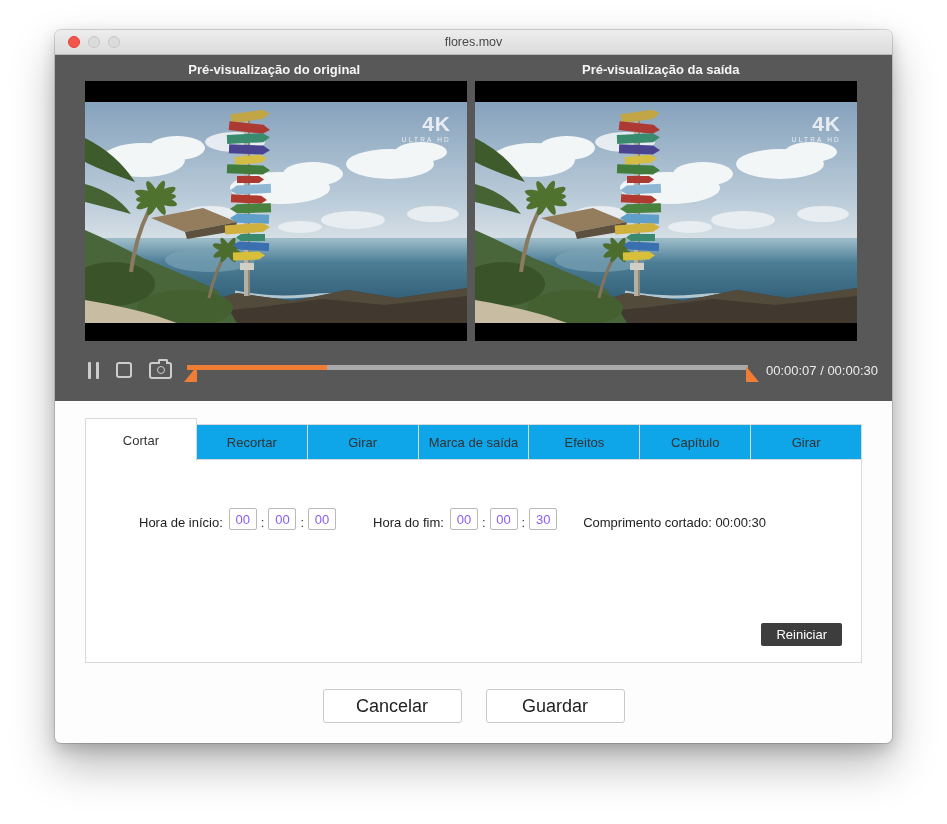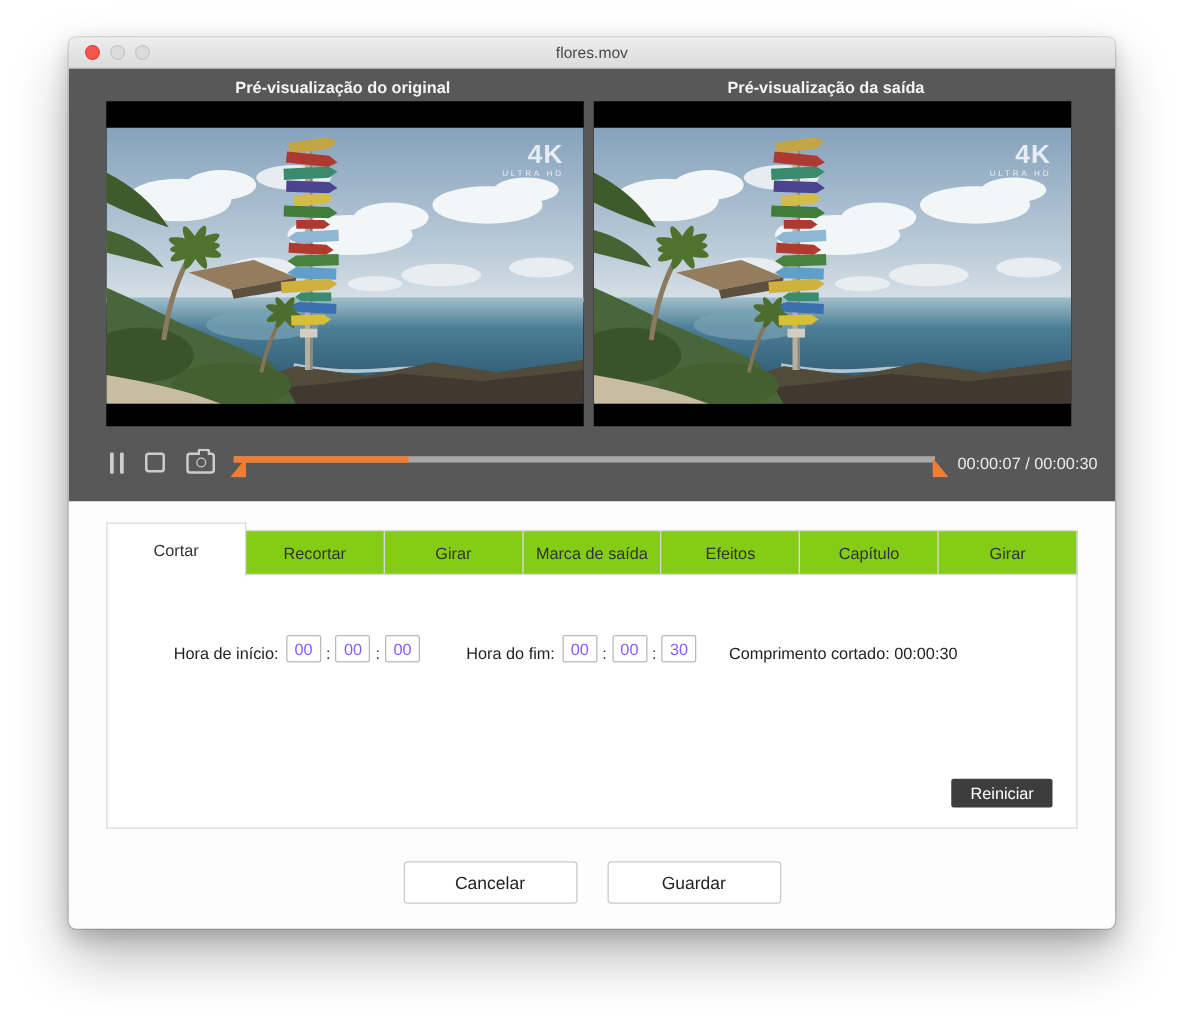--- a/index.html
+++ b/index.html
@@ -47,38 +47,38 @@
   .seek .track{position:absolute;left:0;right:0;top:5px;height:5px;background:#a9a9a9;}
   .seek .progress{position:absolute;left:0;top:5px;height:5px;background:#ef7d35;}
   .seek .handle{position:absolute;width:13px;height:16px;top:6px;background:#ef7d35;}
   .seek .handle.left{left:-3px;clip-path:polygon(100% 0,100% 100%,0 100%);}
   .seek .handle.right{right:-11px;clip-path:polygon(0 0,100% 100%,0 100%);}
   .time-display{font-size:13px;color:#ececec;white-space:nowrap;margin-left:2px;}
 
   
   .bottom{background:#fdfdfd;padding:17px 30px 0 30px;}
   .tabs{display:flex;align-items:flex-end;height:42px;position:relative;z-index:2;}
-  .tab{flex:1;height:36px;background:#84cc16;border:1px solid #d9d9d9;margin-left:-1px;
+  .tab{flex:1;height:36px;background:#0ea5e9;border:1px solid #d9d9d9;margin-left:-1px;
     display:flex;align-items:center;justify-content:center;font-size:13px;color:#333;cursor:default;}
   .tab:first-child{margin-left:0;}
   .tab.active{height:43px;margin-bottom:-1px;background:#ffffff;border-bottom:none;}
   .panel{position:relative;border:1px solid #d9d9d9;background:#ffffff;height:204px;margin-top:-1px;}
   .time-row{display:flex;align-items:flex-end;padding:48px 0 0 53px;font-size:13px;color:#222;}
   .time-row .lbl{margin-right:6px;}
   .tfield{width:28px;height:22px;border:1px solid #b9b9b9;border-radius:2px;background:#fff;
     text-align:center;font-size:13px;color:#8b5cf6;font-family:inherit;padding:0;}
   .colon{margin:0 4px;color:#333;}
   .gap-md{width:37px;}
   .gap-sm{width:26px;}
   .length-text{white-space:nowrap;}
   .reset-btn{position:absolute;right:19px;bottom:16px;background:#3d3d3d;color:#fff;border:none;
     font-size:13px;font-family:inherit;padding:4px 15px;border-radius:2px;cursor:default;}
   .footer{display:flex;justify-content:center;gap:24px;margin-top:26px;}
   .footer button{width:139px;height:34px;background:#fff;border:1px solid #c9c9c9;border-radius:3px;
-    font-size:14px;color:#222;font-family:inherit;cursor:default;}
+    font-size:18px;color:#222;font-family:inherit;cursor:default;}
 </style>
 </head>
 <body>
 
 <div class="window">
 
   <div class="titlebar">
     <div class="lights">
       <span class="light red"></span>
       <span class="light gray"></span>

